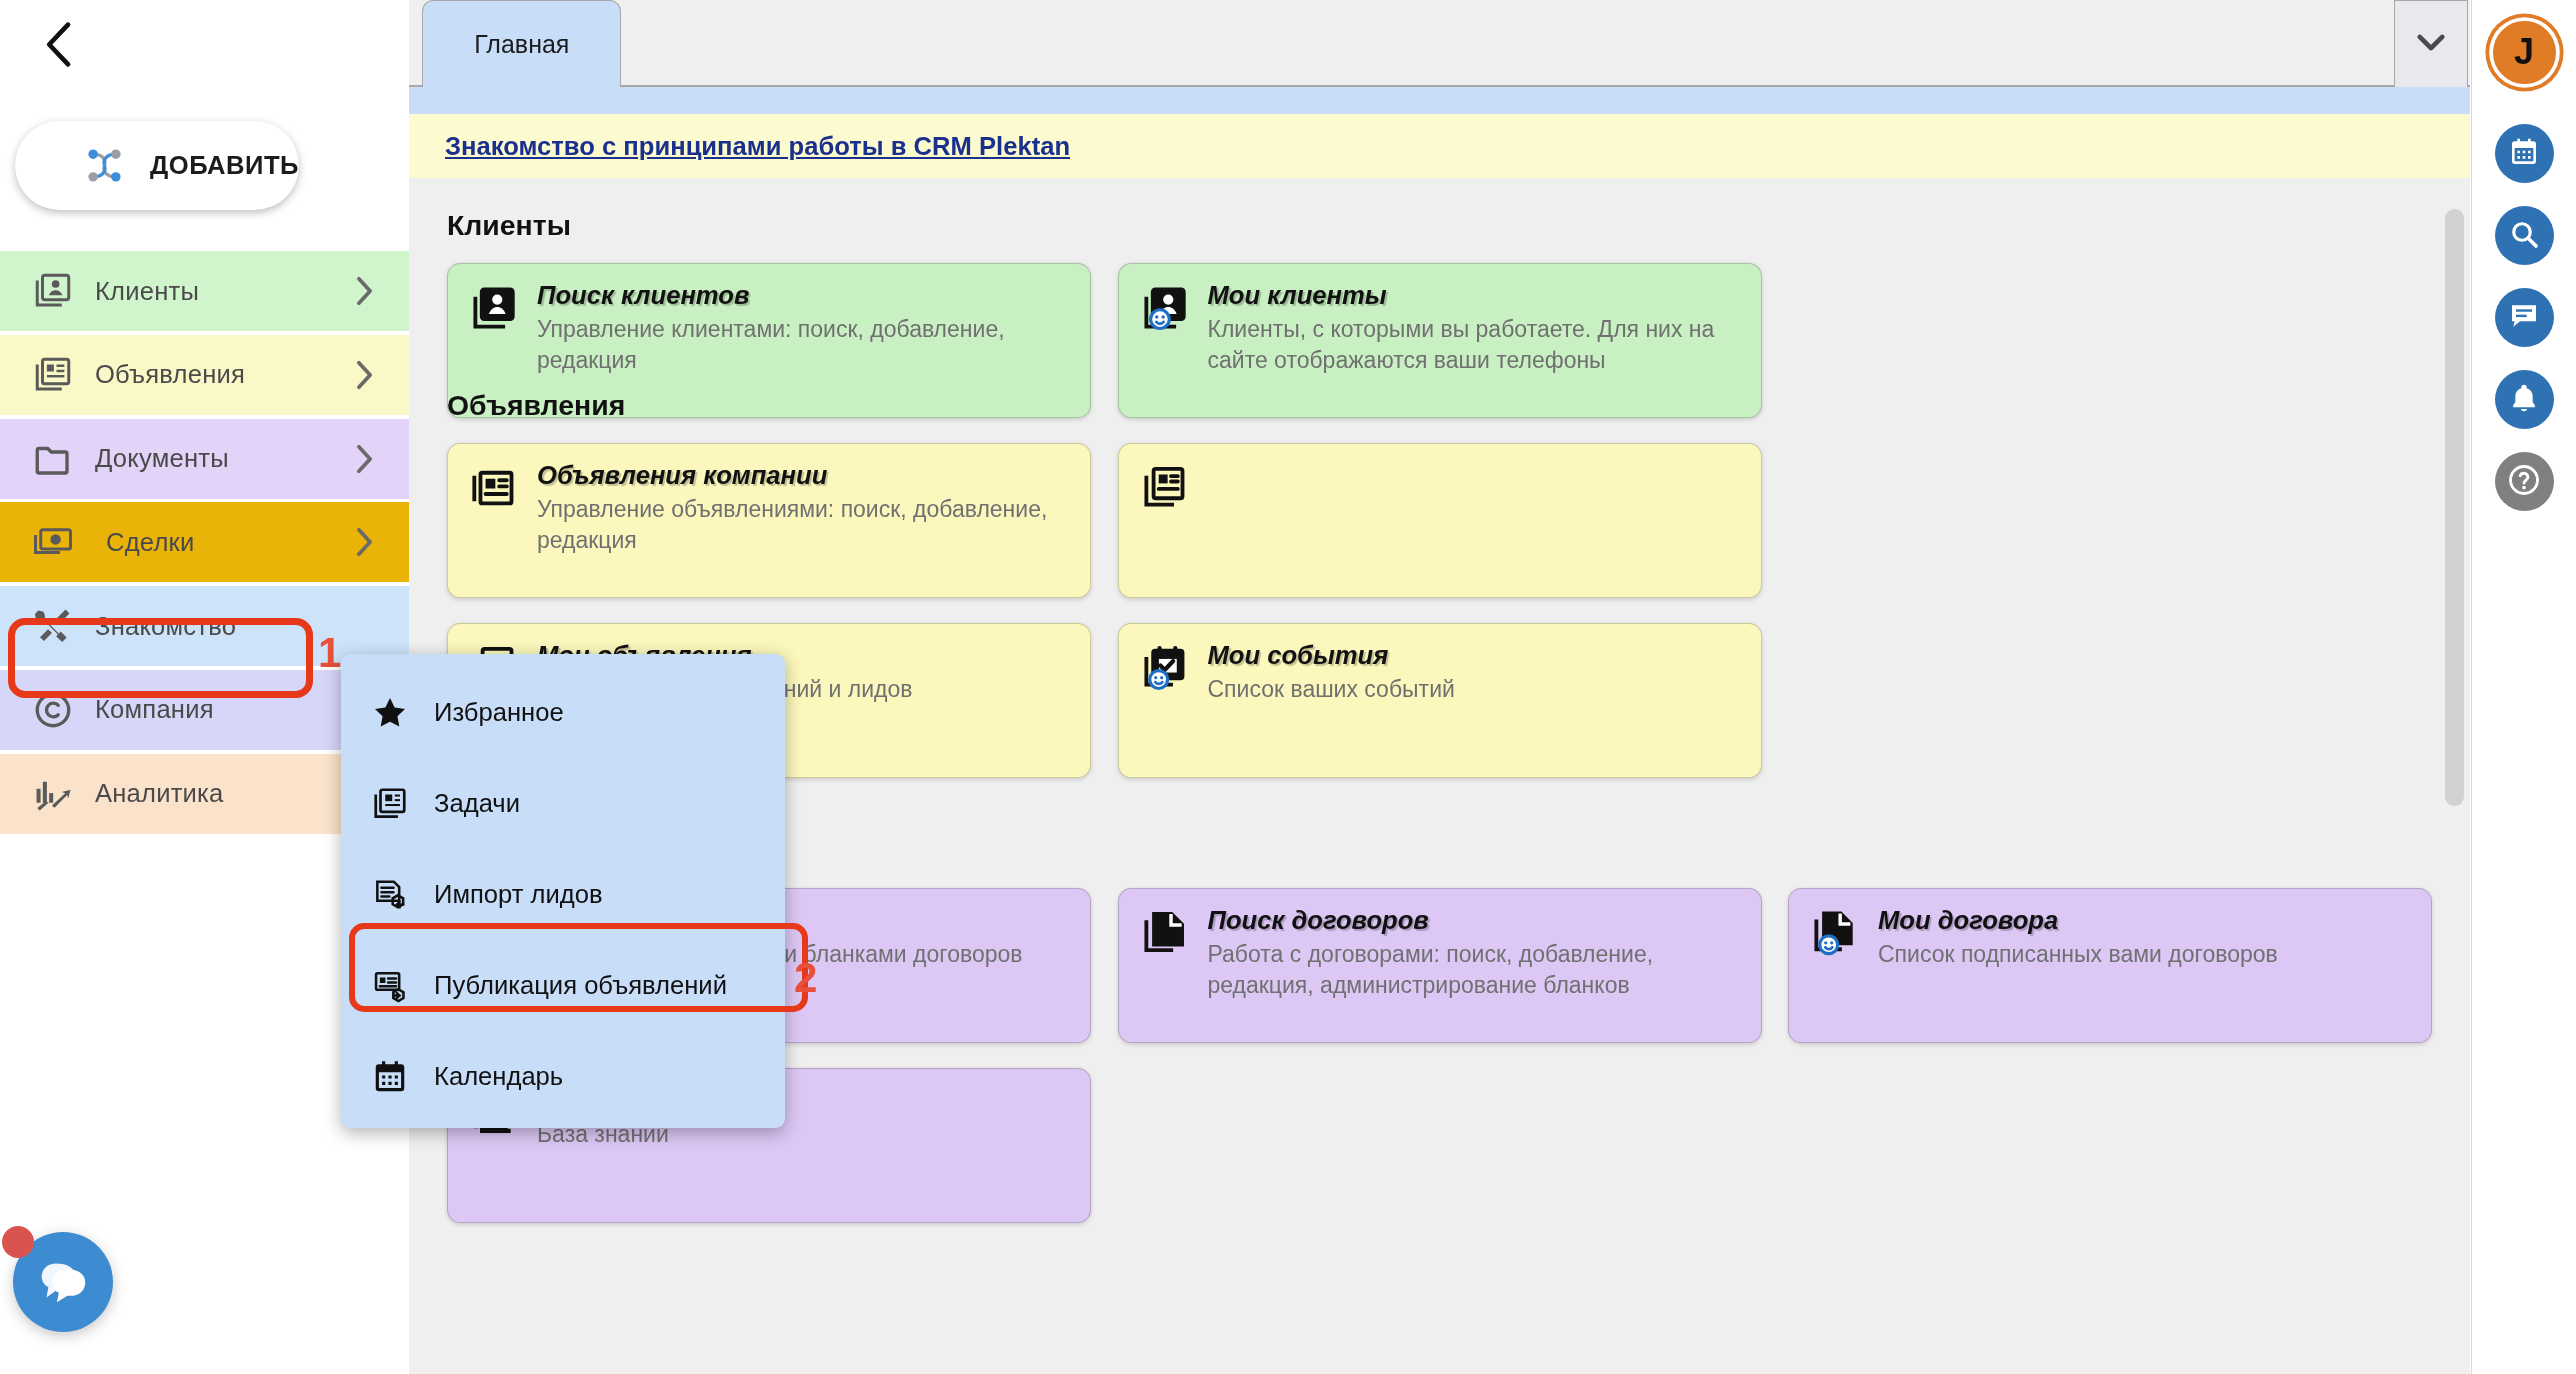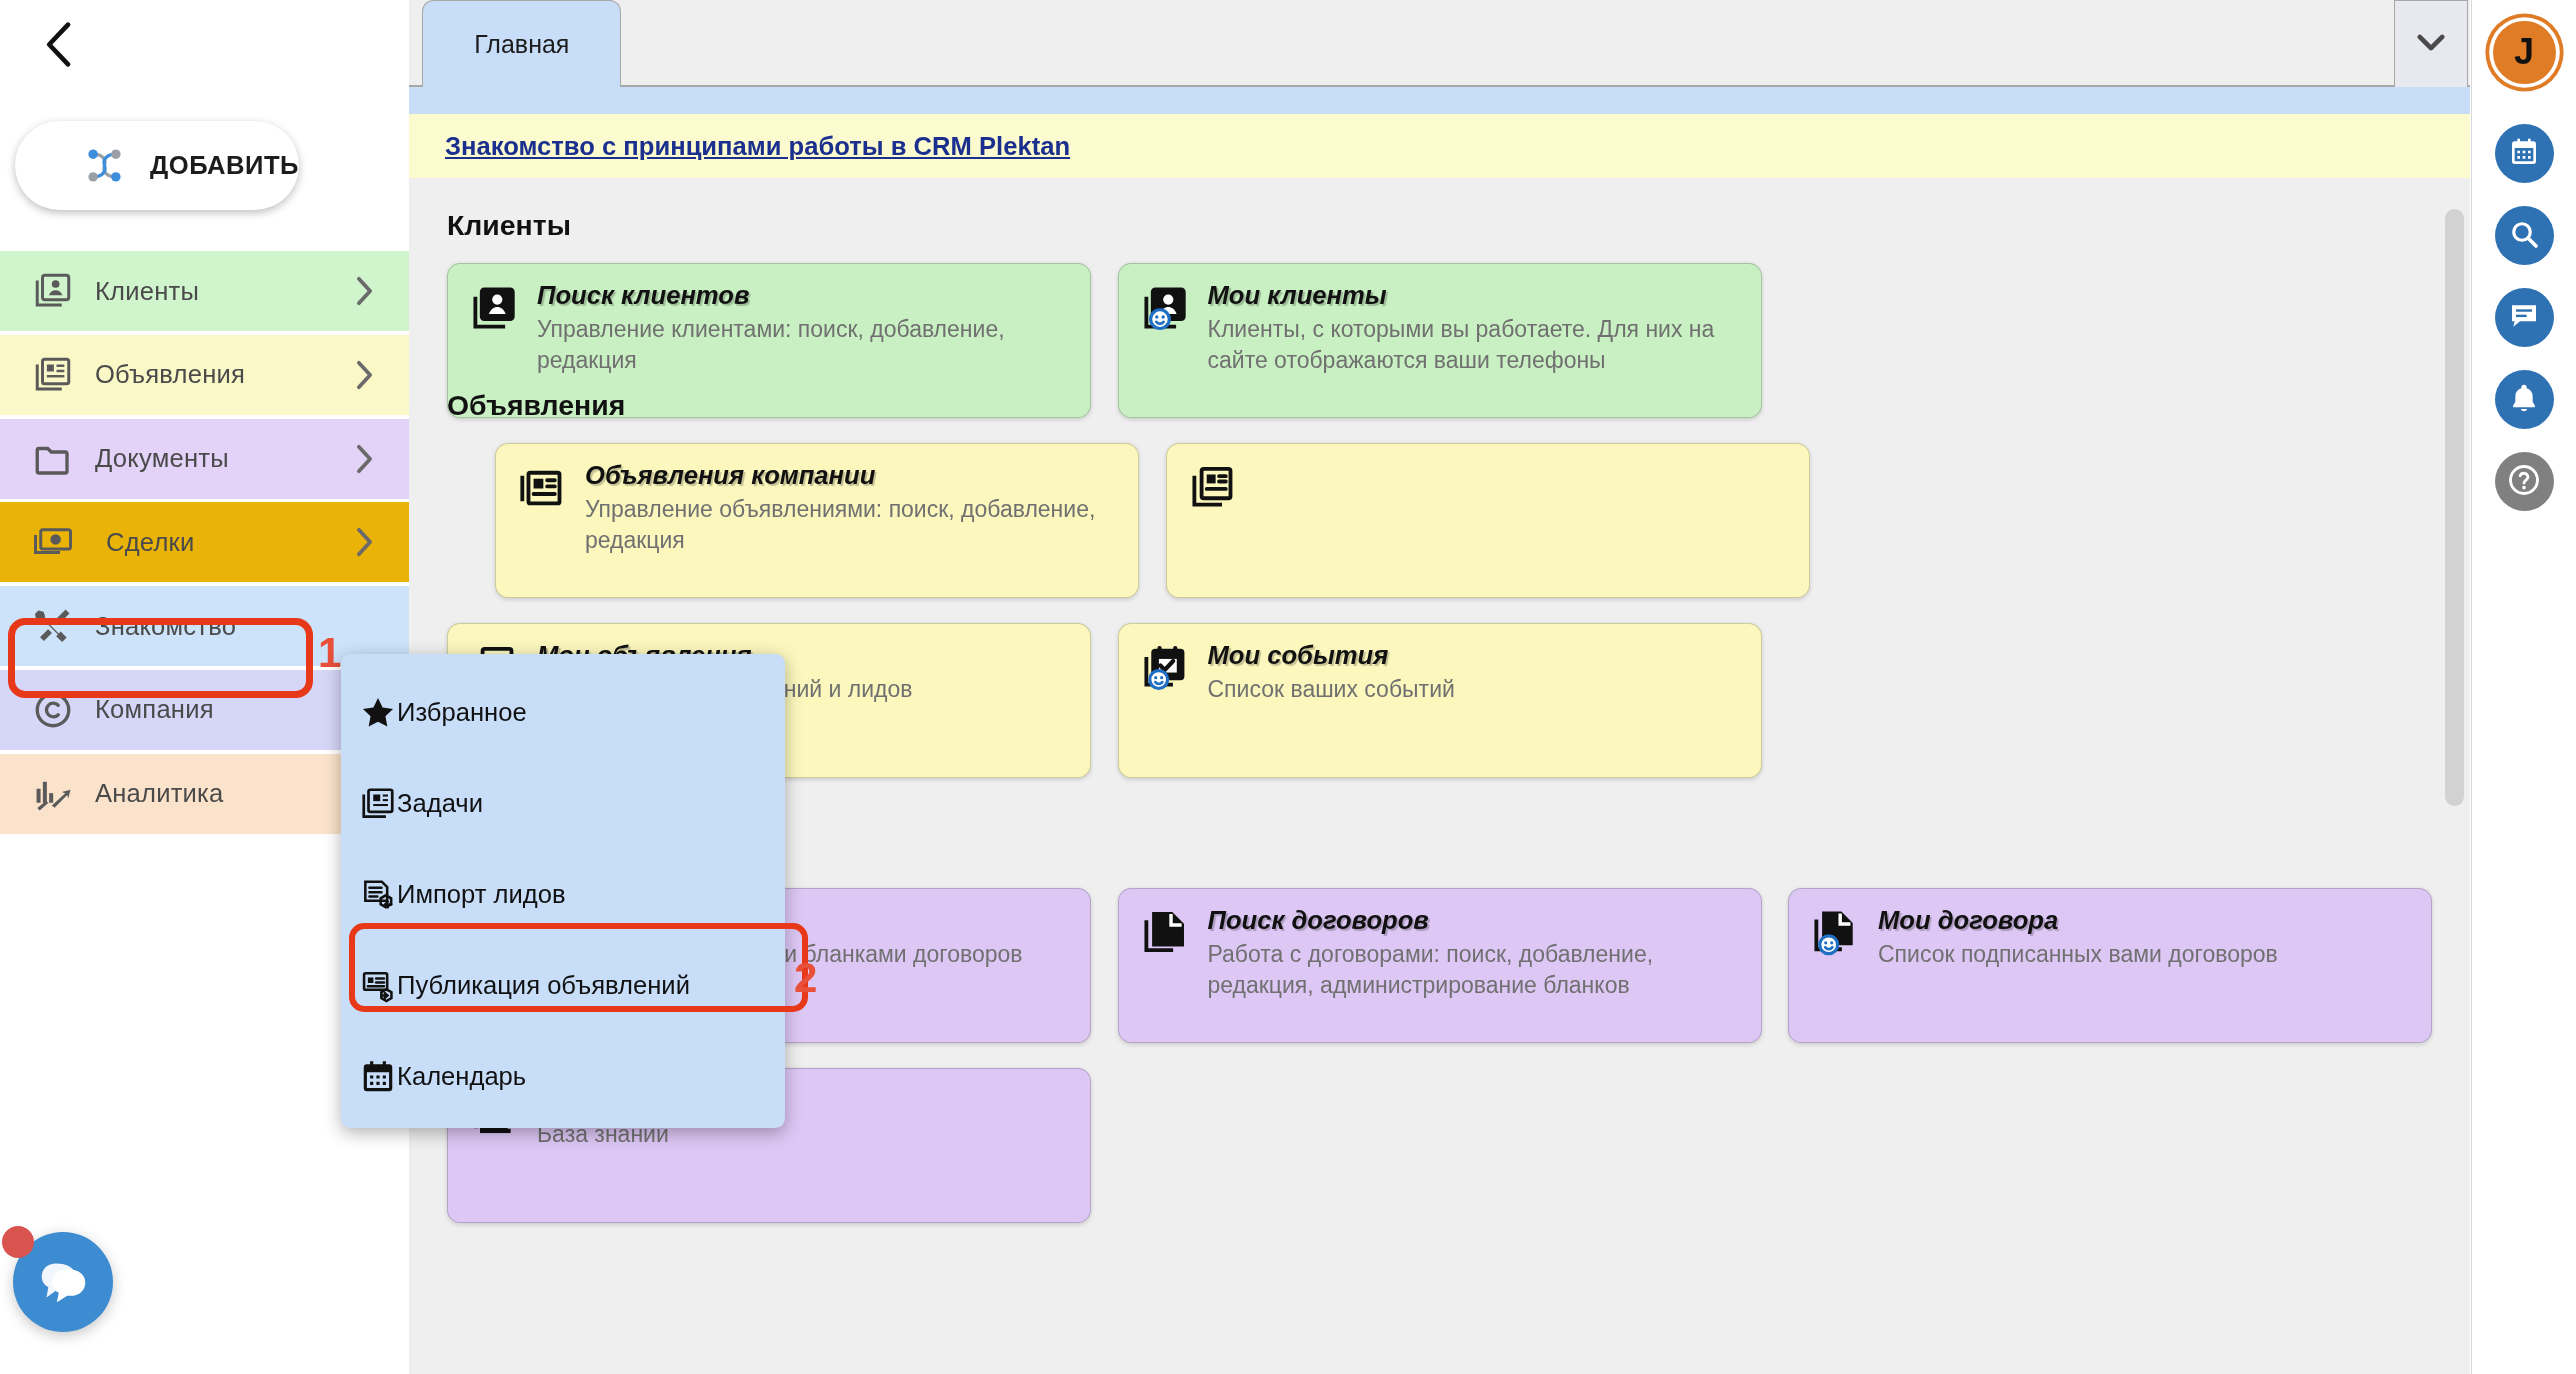--- a/index.html
+++ b/index.html
@@ -163,21 +163,21 @@
     position:absolute; left: 341px; top: 654px;
     width: 444px; height: 474px;
     background:#c7ddf8;
     border-radius: 9.5px;
     box-shadow: 0 4.7px 17px rgba(0,0,0,.30);
     z-index: 50;
     padding-top: 13.3px;
   }
   .menu-item {
     height: 91px; display:flex; align-items:center;
-    padding-left: 18px; cursor:pointer;
+    padding-left: 30px; gap: 25px; cursor:pointer;
   }
   .menu-item .m-ico { width: 38px; height:38px; flex:0 0 38px; }
   .menu-item .m-lbl { font-size: 25.6px; color:#111; }
   #hl-publish {
     position:absolute; left: 7.6px; top: 269px;
     width: 459px; height: 89px;
     border: 6.6px solid #e8381a; border-radius: 15px;
     pointer-events:none;
   }
   #ann-2 {
@@ -364,21 +364,21 @@
                 </svg></span>
               <span class="c-body">
                 <div class="c-title">Мои клиенты</div>
                 <div class="c-desc">Клиенты, с которыми вы работаете. Для них на сайте отображаются ваши телефоны</div>
               </span>
             </div>
           </div>
         </div>
         <div class="section" style="top: 275px;">
           <div class="section-title">Объявления</div>
-          <div class="card-row" style="margin-bottom: 25px; margin-left: 48px;">
+          <div class="card-row" style="margin-bottom: 25px;">
             <div class="card yellow">
               <span class="c-ico"><svg width="51" height="51" viewBox="0 0 24 24" fill="none" stroke="#111" stroke-width="1.8">
                   <path d="M2.5 6v12"></path>
                   <rect x="5.4" y="4.6" width="14.6" height="14.4" rx=".8"></rect>
                   <rect x="7.8" y="7.4" width="4.6" height="4.6" fill="#111" stroke="none"></rect>
                   <path d="M14.2 8.1h3.6M14.2 11h3.6M7.8 14.6h10" stroke-linecap="round"></path>
                 </svg></span>
               <span class="c-body">
                 <div class="c-title">Объявления компании</div>
                 <div class="c-desc">Управление объявлениями: поиск, добавление, редакция</div>

